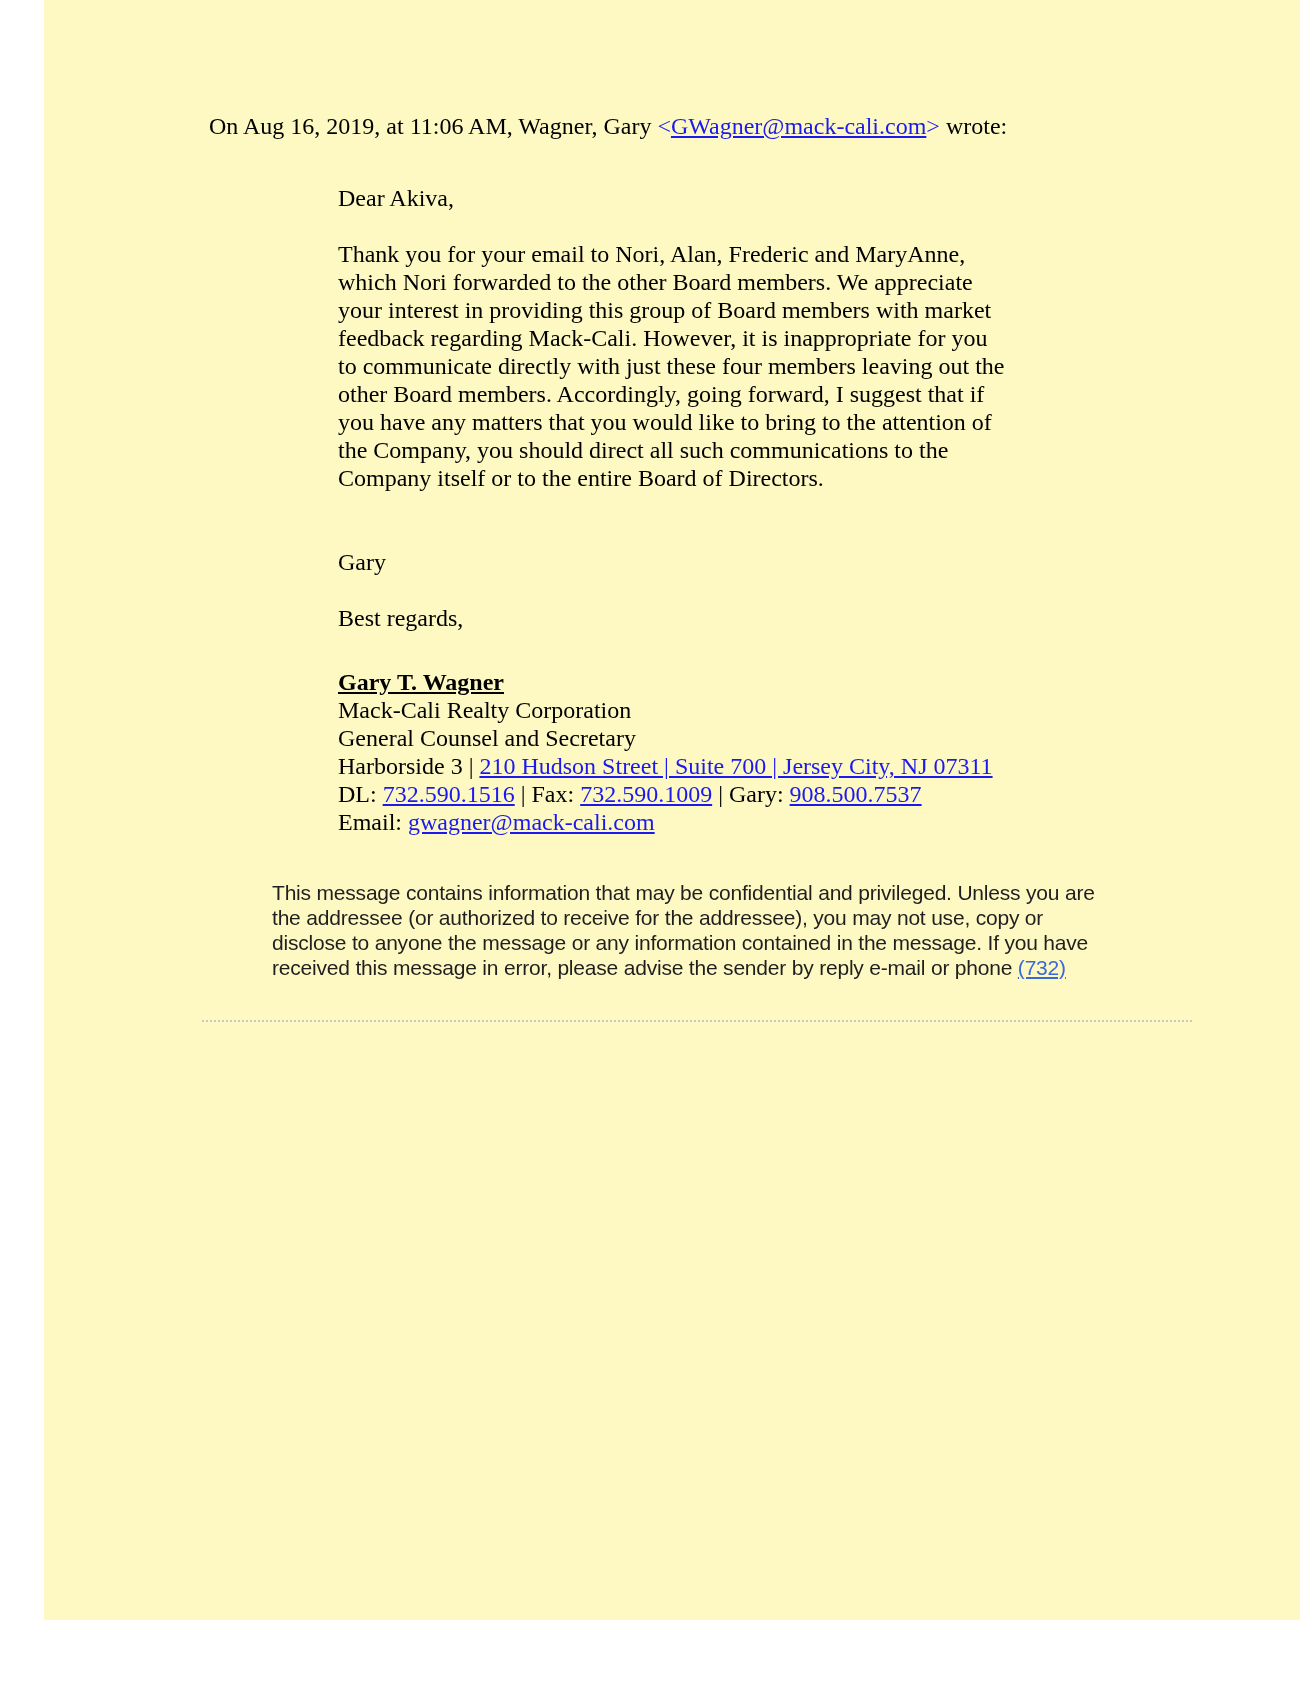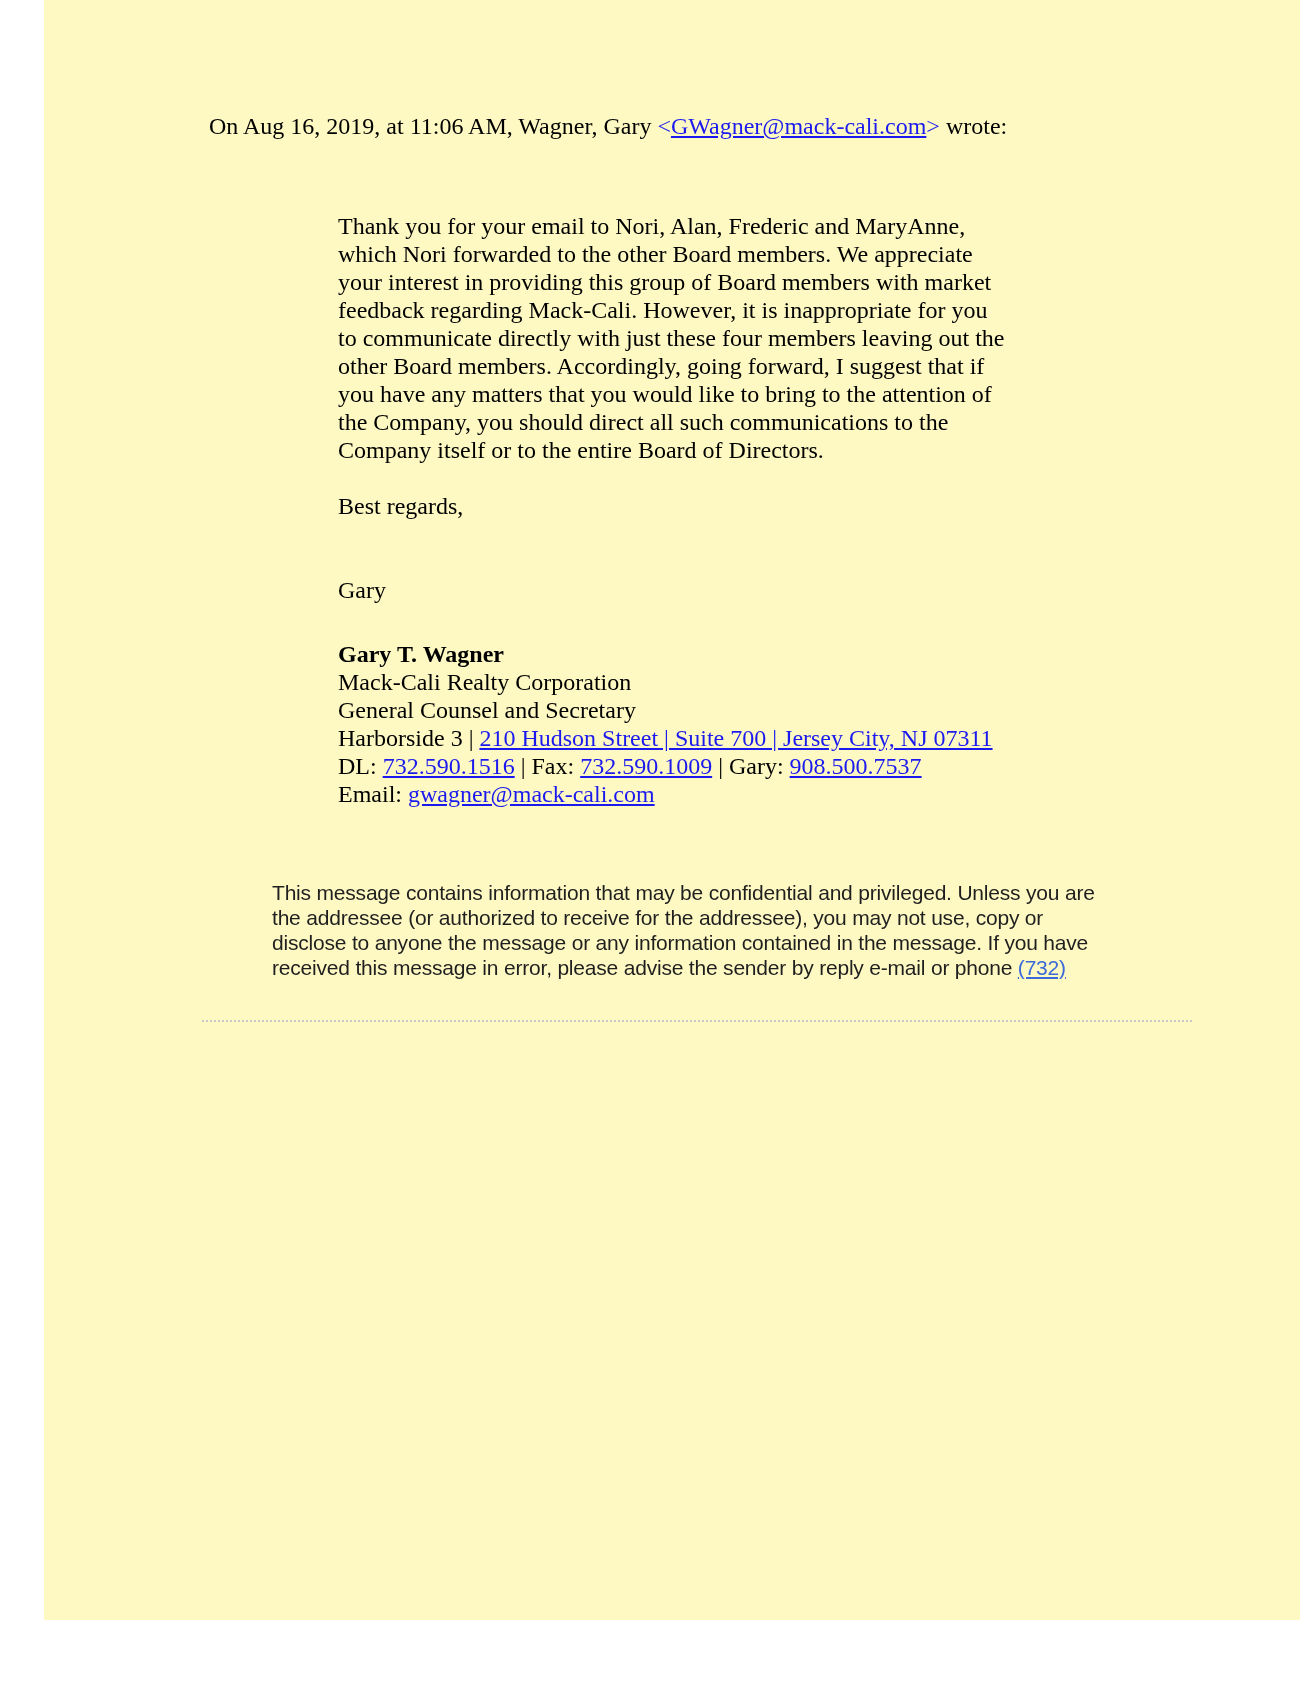--- a/index.html
+++ b/index.html
@@ -31,21 +31,21 @@
   }
   #greeting { white-space: pre; }
   #body-paragraph {
     margin-top: 28px;
     white-space: pre;
   }
   #closing { margin-top: 28px; white-space: pre; }
   #signoff { margin-top: 56px; white-space: pre; }
   #signature-block { margin-top: 36px; }
   .sig-line { white-space: pre; }
-  .sig-name { font-weight: bold; }
+  .sig-name { font-weight: bold; text-decoration: underline; }
   a.lnk {
     color: #1a1aef;
     text-decoration: underline;
     cursor: pointer;
   }
   .bracket { color: #1a1aef; text-decoration: none; }
   #disclaimer {
     position: absolute;
     left: 228px;
     top: 880px;
@@ -71,34 +71,35 @@
   }
 </style>
 </head>
 <body>
 
 <div id="page">
 
   <div id="header-line"><span>On Aug 16, 2019, at 11:06 AM, Wagner, Gary </span><span class="bracket">&lt;</span><a class="lnk">GWagner@mack-cali.com</a><span class="bracket">&gt;</span><span> wrote:</span></div>
 
   <div id="quote-block">
+    <div id="greeting">Dear Akiva,</div>
 
     <div id="body-paragraph">Thank you for your email to Nori, Alan, Frederic and MaryAnne,
 which Nori forwarded to the other Board members. We appreciate
 your interest in providing this group of Board members with market
 feedback regarding Mack-Cali. However, it is inappropriate for you
 to communicate directly with just these four members leaving out the
 other Board members. Accordingly, going forward, I suggest that if
 you have any matters that you would like to bring to the attention of
 the Company, you should direct all such communications to the
 Company itself or to the entire Board of Directors.</div>
 
+    <div id="signoff">Gary</div>
+
     <div id="closing">Best regards,</div>
-
-    <div id="signoff">Gary</div>
 
     <div id="signature-block">
       <div class="sig-line sig-name">Gary T. Wagner</div>
       <div class="sig-line">Mack-Cali Realty Corporation</div>
       <div class="sig-line">General Counsel and Secretary</div>
       <div class="sig-line"><span>Harborside 3 | </span><a class="lnk">210 Hudson Street | Suite 700 | Jersey City, NJ 07311</a></div>
       <div class="sig-line"><span>DL: </span><a class="lnk">732.590.1516</a><span> | Fax: </span><a class="lnk">732.590.1009</a><span> | Gary: </span><a class="lnk">908.500.7537</a></div>
       <div class="sig-line"><span>Email: </span><a class="lnk">gwagner@mack-cali.com</a></div>
     </div>
   </div>

